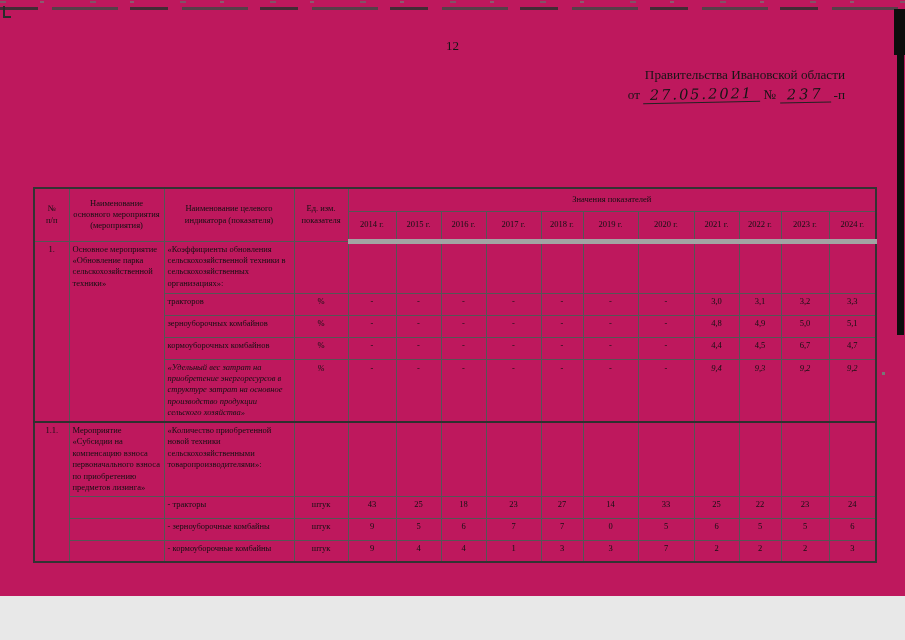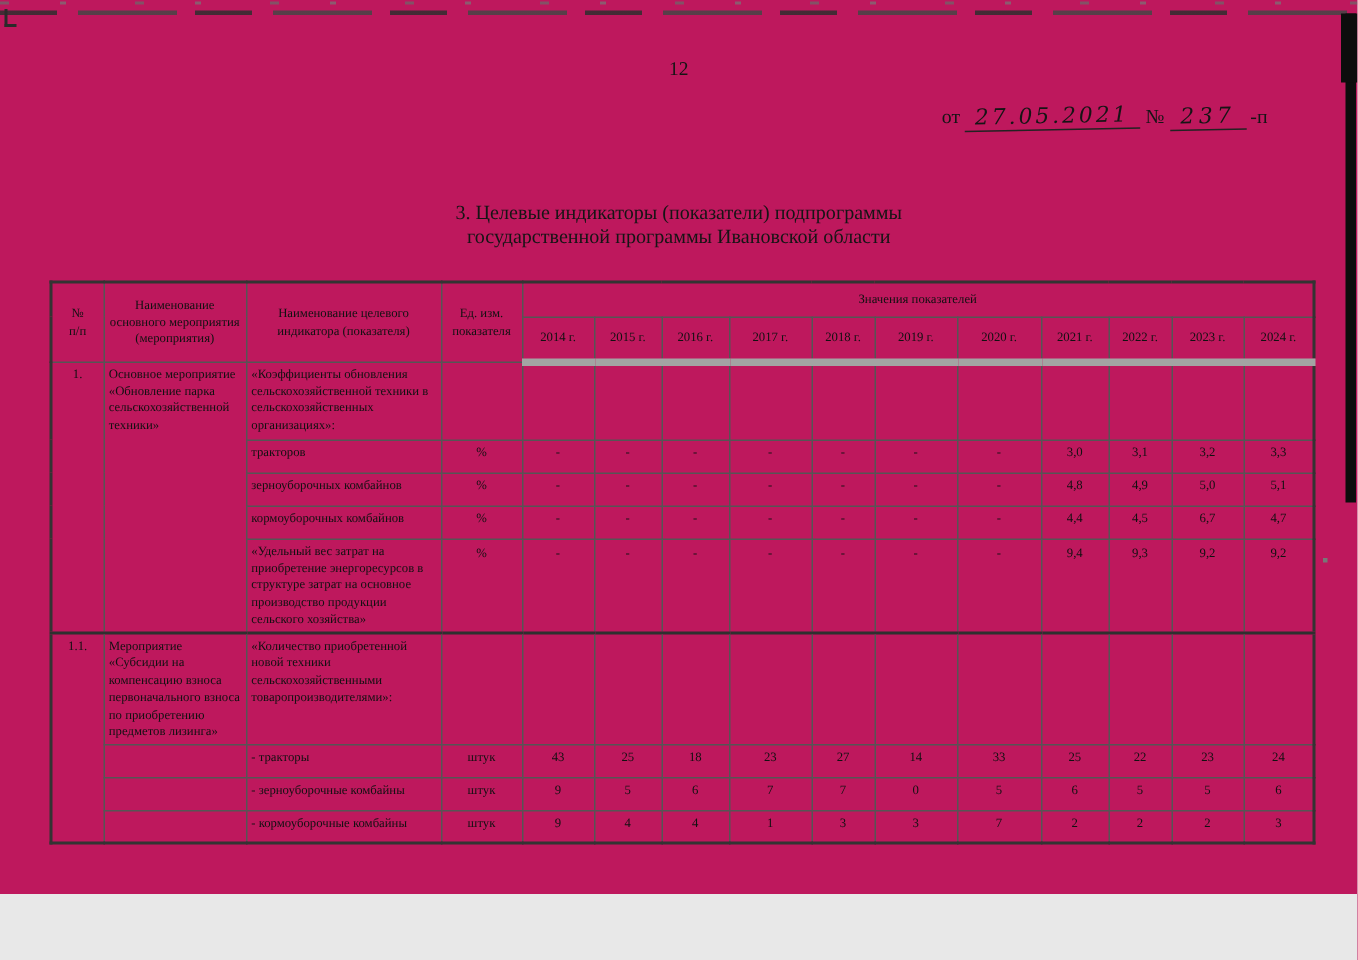--- a/index.html
+++ b/index.html
@@ -39,21 +39,21 @@
   table.main th,table.main td{
     border:1px solid #555;font-size:8.5px;line-height:1.35;
     padding:2px 3px;color:#111;overflow:hidden;box-sizing:border-box;
     font-weight:normal;vertical-align:top;background:transparent;}
   table.main thead th{text-align:center;vertical-align:middle;padding:1px 2px;}
   tr.h1{height:23px;}
   tr.h2{height:30px;}
   tr.h2 th{border-bottom:5px solid #a3a3a3;font-family:Liberation Serif, serif;}
   tr.r-ind{height:52px;}
   tr.r-s{height:22px;}
-  tr.r-tall{height:61px;}
+  tr.r-tall{height:61px;font-style:italic;}
   tr.r-m{height:74px;padding-left:44px;}
   tr.r-s2{height:22px;}
   tr.block-sep td{border-top:2px solid #2f2f2f;}
   td.c-num{text-align:center;}
   td.c-event,td.c-ind{text-align:left;}
   .just{text-align:justify;}
   .tight{line-height:1.18;}
   td.c-unit,td.v{text-align:center;vertical-align:middle;}
   tr.r-ind td.c-unit,tr.r-ind td.v,
   tr.r-tall td.c-unit,tr.r-tall td.v,
@@ -70,33 +70,30 @@
   <div class="art-corner"></div>
   <div class="art-band"></div>
   <div class="art-band-top"></div>
   <div class="speck s1"></div>
   <div class="speck s2"></div>
   <div class="speck s3"></div>
 
   <div class="page-number">12</div>
 
   <div class="appendix">
+    <div>Правительства Ивановской области</div>
     <div class="dateline">
       <span>от</span>
       <span class="hw">27.05.2021</span>
       <span>№</span>
       <span class="hw num">237</span>
       <span>-п</span>
     </div>
   </div>
 
-  <div class="doc-title">
-    <div>3. Целевые индикаторы (показатели) подпрограммы</div>
-    <div>государственной программы Ивановской области</div>
-  </div>
 
   <table class="main">
     <colgroup>
       <col style="width:35px">
         <col style="width:95px">
         <col style="width:130px">
         <col style="width:54px">
       <col style="width:48px">
         <col style="width:45px">
         <col style="width:45px">

